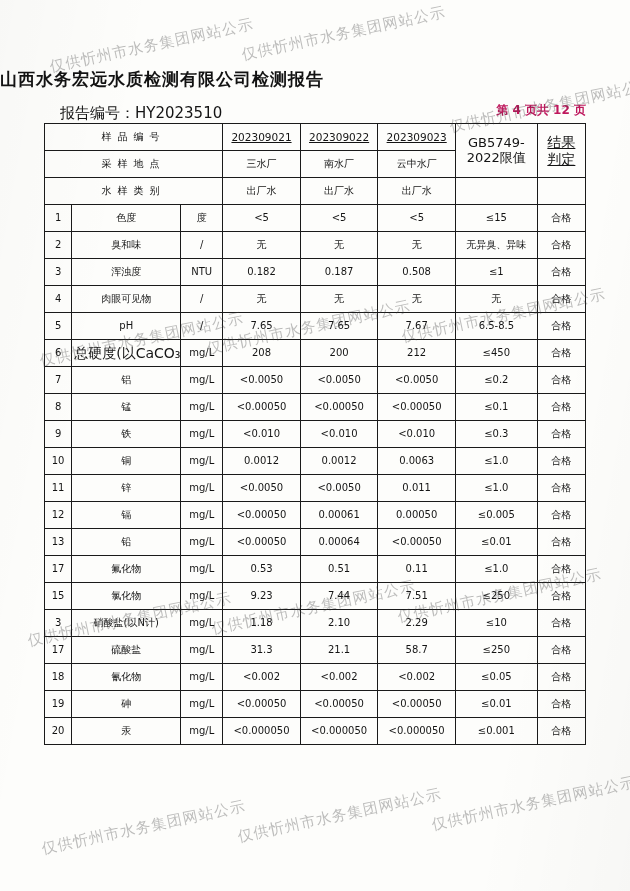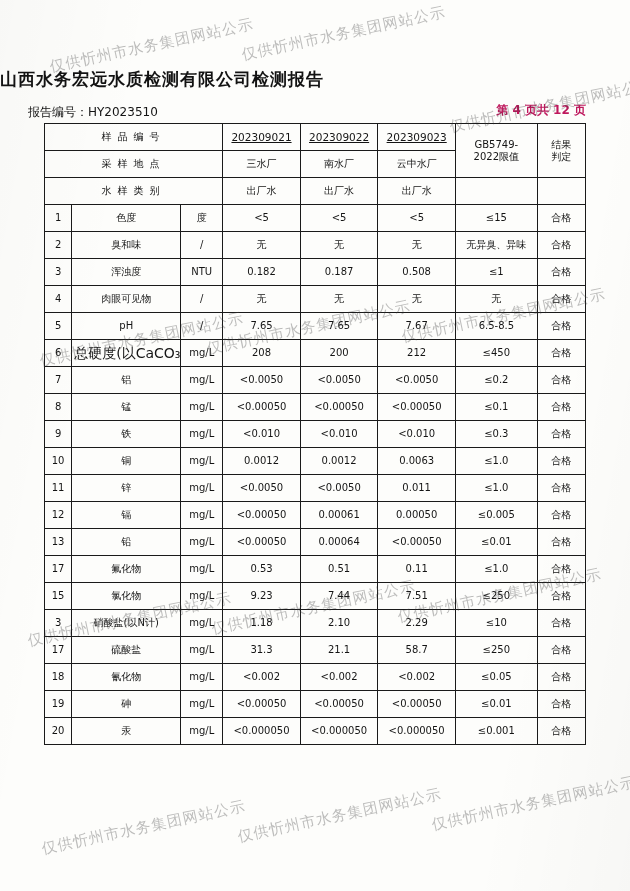--- a/index.html
+++ b/index.html
@@ -42,23 +42,23 @@
     text-align: left;
     font-family: "DejaVu Sans", sans-serif;
     font-weight: bold;
     font-size: 17px;
     letter-spacing: 1px;
     color: #121212;
   }
   .report-no {
     position: absolute;
     top: 104px;
-    left: 28px;
+    left: 60px;
     font-family: "DejaVu Sans", sans-serif;
-    font-size: 12px;
+    font-size: 15px;
     color: #141414;
   }
   .page-no {
     position: absolute;
     top: 102px;
     right: 44px;
     font-family: "DejaVu Sans", sans-serif;
     font-size: 12px;
     font-weight: bold;
     color: #be185d;
@@ -88,26 +88,27 @@
   td.name { width: 104px; text-align: center; }
   td.unit { width: 40px; }
   td.val { width: 74px; }
   td.limit { width: 78px; }
   td.judge { width: 46px; }
   .hdr-label { letter-spacing: 6px; }
   .hdr-sample { font-size: 10.5px; text-decoration: underline; }
   .limit-cell {
     line-height: 1.5;
     white-space: normal;
-    font-size: 10px;
+    font-size: 13px;
   }
   .judge-cell {
     line-height: 1.5;
     white-space: normal;
-    font-size: 10px;
+    font-size: 14px;
+    text-decoration: underline;
   }
 
   
   .wm {
     position: absolute;
     font-family: "DejaVu Sans", sans-serif;
     font-size: 15px;
     color: rgba(60,60,60,0.33);
     white-space: nowrap;
     transform: rotate(-12deg);

